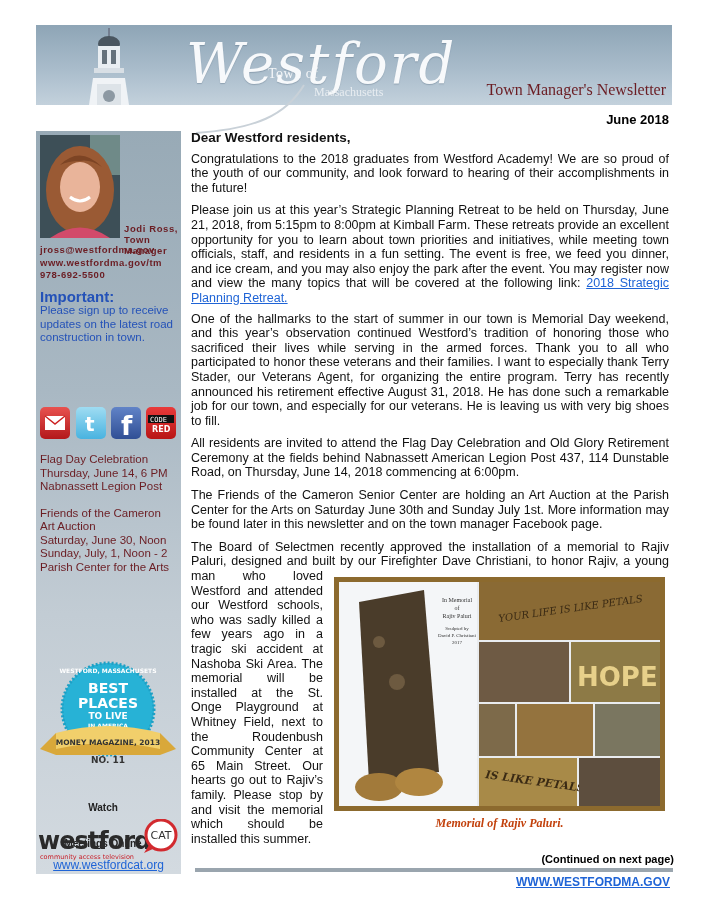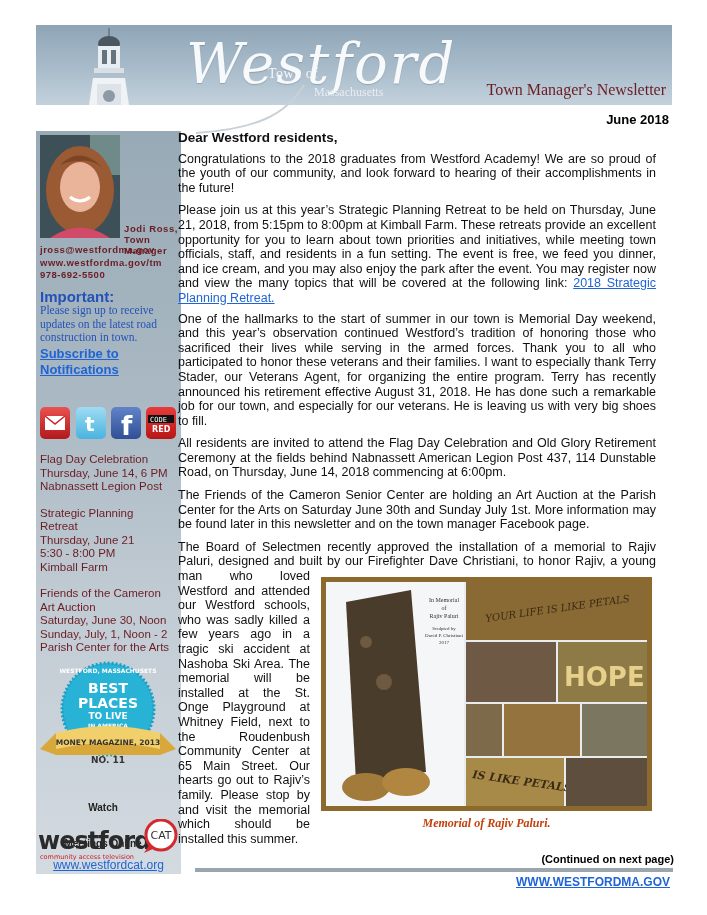--- a/index.html
+++ b/index.html
@@ -54,21 +54,21 @@
     color: #6b1d23; line-height: 11px; letter-spacing: 0.6px;
   }
   .sb-contact {
     position: absolute; left: 4px; top: 113px; font-size: 9.5px; font-weight: bold;
     color: #6b1d23; line-height: 12.5px; letter-spacing: 0.5px;
   }
   .sb-important {
     position: absolute; left: 4px; top: 158px; width: 140px; color: #2452b8;
   }
   .sb-important .hd { font-size: 15px; font-weight: bold; line-height: 15px; }
-  .sb-important .tx { font-size: 11.5px; line-height: 13.5px; font-family: Liberation Serif, serif; }
+  .sb-important .tx { font-size: 11.5px; line-height: 13.5px; }
   .sb-important a { display: block; font-size: 13px; font-weight: bold; line-height: 16px;
     color: #1f64d6; text-decoration: underline; margin-top: 1px; }
 
   .social { position: absolute; left: 4px; top: 276px; width: 140px; height: 33px; }
   .social .ic { position: absolute; top: 0; width: 30px; height: 32px; border-radius: 5px; }
   .ic-mail { left: 0; background: linear-gradient(180deg,#e8524f,#b3181b); }
   .ic-tw { left: 36px; background: linear-gradient(180deg,#9fdcf2,#49b3e0); }
   .ic-fb { left: 71px; background: linear-gradient(180deg,#6183c7,#304f95); }
   .ic-cr { left: 106px; background: linear-gradient(180deg,#e93a3a,#b81616); }
 
@@ -84,21 +84,21 @@
     font-size: 10px; font-weight: bold; color: #222; line-height: 12px; padding-left: 12px; text-align:left;
   }
   .wcat-logo { position: absolute; left: 2px; top: 688px; width: 142px; height: 42px; }
   .wcat-link {
     position: absolute; left: 0; top: 727px; width: 145px; text-align: center;
     font-size: 12px; color: #1f64d6; text-decoration: underline;
   }
 
   
   .main {
-    position: absolute; left: 178px; top: 131px; width: 478px;
+    position: absolute; left: 191px; top: 131px; width: 478px;
     font-size: 12.5px; line-height: 14.6px; color: #111;
   }
   .greeting { font-size: 13.5px; font-weight: bold; margin-bottom: 6px; }
   .main p { text-align: justify; margin-bottom: 8px; }
   .main a.link { color: #1f64d6; text-decoration: underline; }
 
   .memorial-wrap { position: relative; }
   .memorial-text { width: 132px; text-align: justify; float: left; }
   .memorial-figure {
     position: absolute; left: 143px; top: 8px; width: 331px; height: 234px;
@@ -164,24 +164,20 @@
     <div>Manager</div>
   </div>
   <div class="sb-contact">
     <div>jross@westfordma.gov</div>
     <div>www.westfordma.gov/tm</div>
     <div>978-692-5500</div>
   </div>
   <div class="sb-important">
     <div class="hd">Important:</div>
     <div class="tx">Please sign up to receive updates on the latest road construction in town.</div>
-    <a>
-      <span>Subscribe to</span><br>
-      <span>Notifications</span>
-    </a>
   </div>
 
   <div class="social">
     <div class="ic ic-mail">
       <svg width="30" height="32" viewBox="0 0 30 32">
           <rect x="5" y="9" width="20" height="14" fill="#fff"></rect>
           <polyline points="5,9 15,17 25,9" stroke="#c22" stroke-width="1.5" fill="none"></polyline>
         </svg>
     </div>
     <div class="ic ic-tw">
@@ -201,27 +197,20 @@
           <text x="6" y="25" font-family="DejaVu Sans, sans-serif" font-weight="bold" font-size="8" fill="#fff">RED</text>
         </svg>
     </div>
   </div>
 
   <div class="sb-events">
     <div class="ev">
       <div>Flag Day Celebration</div>
       <div>Thursday, June 14, 6 PM</div>
       <div>Nabnassett Legion Post</div>
-    </div>
-    <div class="ev">
-      <div>Strategic Planning</div>
-      <div>Retreat</div>
-      <div>Thursday, June 21</div>
-      <div>5:30 - 8:00 PM</div>
-      <div>Kimball Farm</div>
     </div>
     <div class="ev">
       <div>Friends of the Cameron</div>
       <div>Art Auction</div>
       <div>Saturday, June 30, Noon</div>
       <div>Sunday, July, 1, Noon - 2</div>
       <div>Parish Center for the Arts</div>
     </div>
   </div>
 

